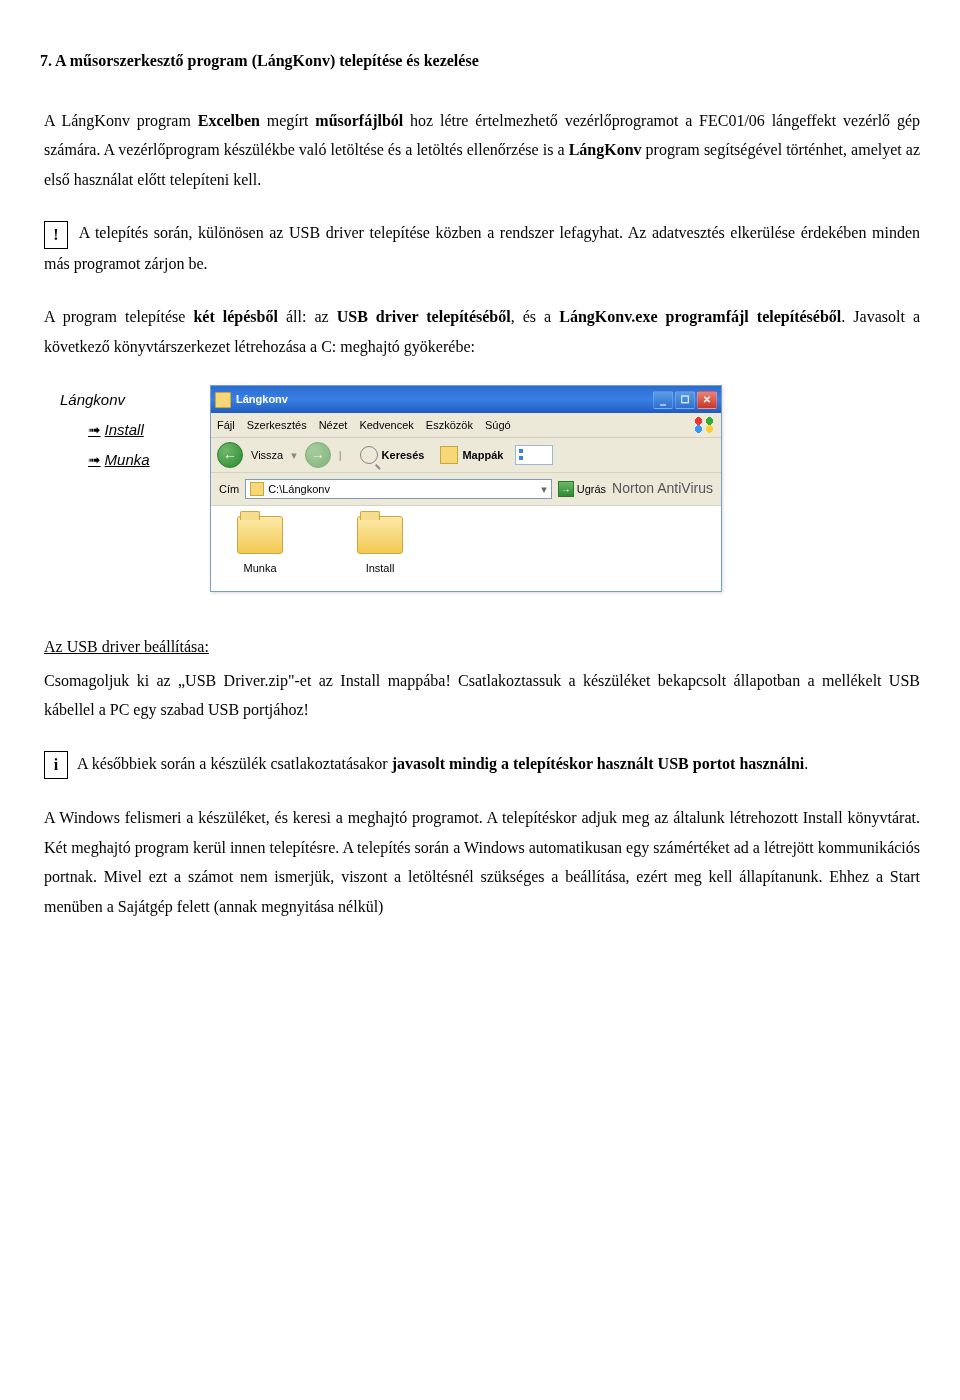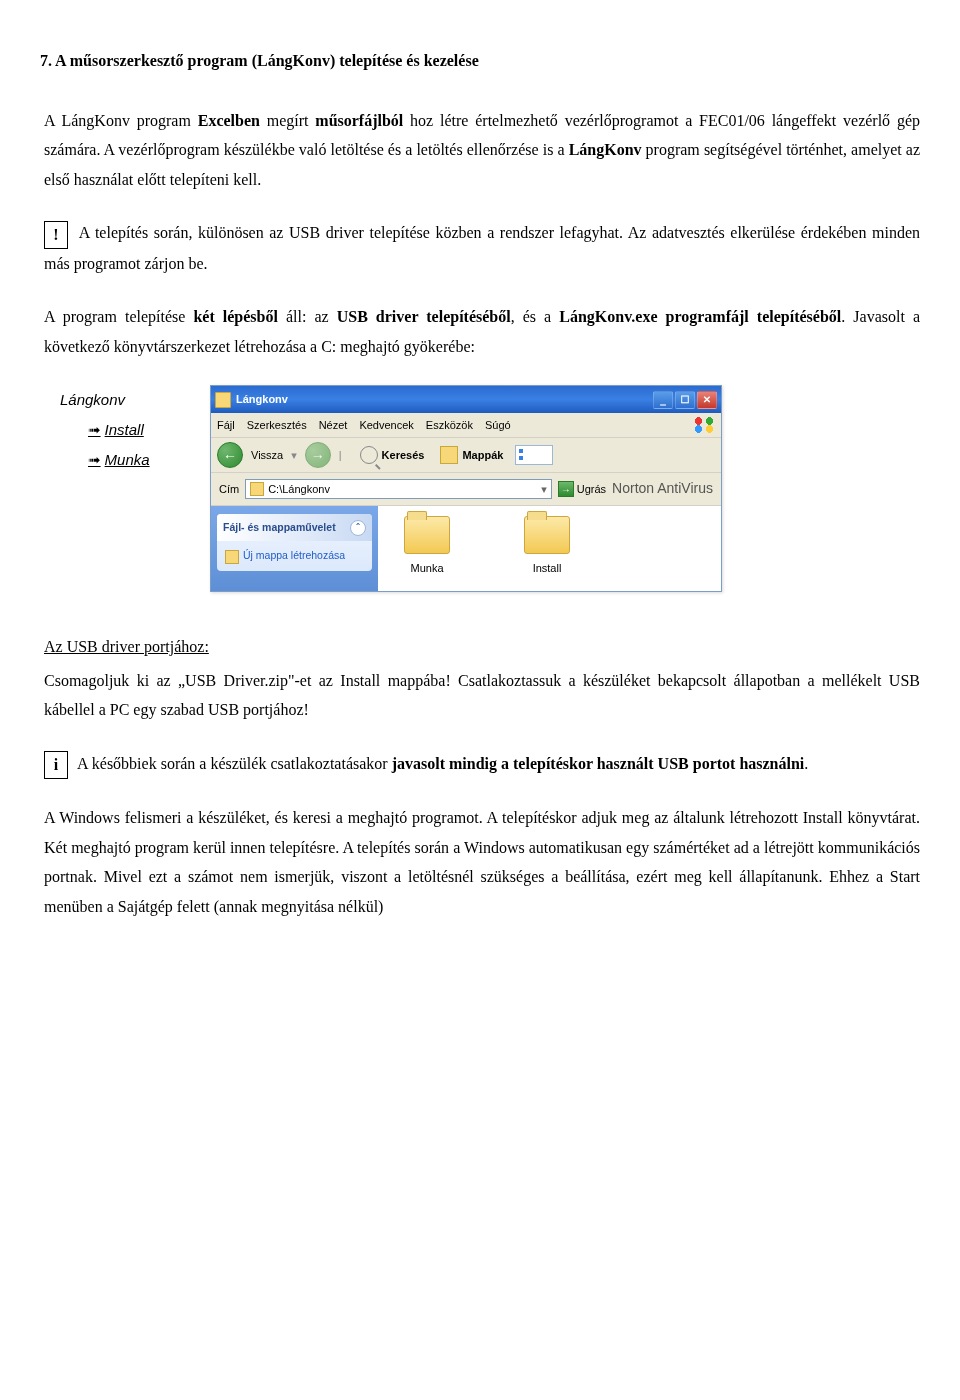--- a/index.html
+++ b/index.html
@@ -214,47 +214,36 @@
         <span>C:\Lángkonv</span>
         <span style="margin-left:auto;color:#666">▾</span>
       </div>
       <span class="ugras">
           <span class="arrowbox">→</span>
           <span>Ugrás</span>
         </span>
       <span class="nav-small">Norton AntiVirus</span>
     </div>
     <div class="expbody">
-      <div class="sidepanel">
-        <div class="task">
-          <div class="task-hdr">
-            <span>Fájl- és mappaművelet</span>
-            <span class="chev">ˆ</span>
-          </div>
-          <div class="task-body">
-            <span class="tico"></span><span>Új mappa létrehozása</span>
-          </div>
-        </div>
-      </div>
       <div class="filepane">
         <div class="bigfolder">
           <div class="ficon"></div>
           <div class="flabel">Munka</div>
         </div>
         <div class="bigfolder">
           <div class="ficon"></div>
           <div class="flabel">Install</div>
         </div>
       </div>
     </div>
   </div>
 </div>
 
 <p style="margin-bottom:4px;">
-  <span class="underline">Az USB driver portjához:</span>
+  <span class="underline">Az USB driver beállítása:</span>
 </p>
 <p>Csomagoljuk ki az „USB Driver.zip"-et az Install mappába! Csatlakoztassuk a készüléket bekapcsolt állapotban a mellékelt USB kábellel a PC egy szabad USB portjához!</p>
 
 <p>
   <span class="boxed-symbol" style="font-family:'Times New Roman';">i</span><span> A későbbiek során a készülék csatlakoztatásakor </span><b>javasolt mindig a telepítéskor használt USB portot használni</b><span>.</span>
 </p>
 
 <p style="margin-bottom:0;">A Windows felismeri a készüléket, és keresi a meghajtó programot. A telepítéskor adjuk meg az általunk létrehozott Install könyvtárat. Két meghajtó program kerül innen telepítésre. A telepítés során a Windows automatikusan egy számértéket ad a létrejött kommunikációs portnak. Mivel ezt a számot nem ismerjük, viszont a letöltésnél szükséges a beállítása, ezért meg kell állapítanunk. Ehhez a Start menüben a Sajátgép felett (annak megnyitása nélkül)</p>
 
 </body></html>

